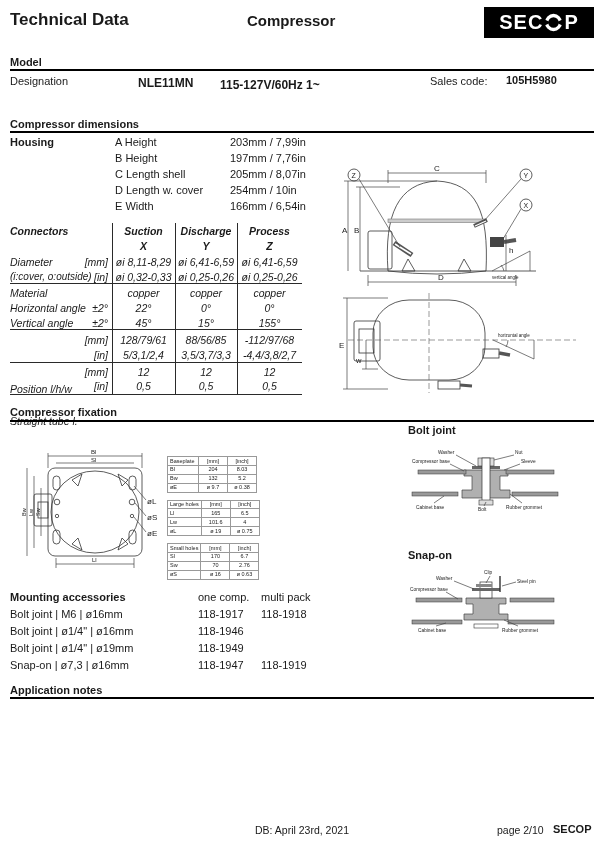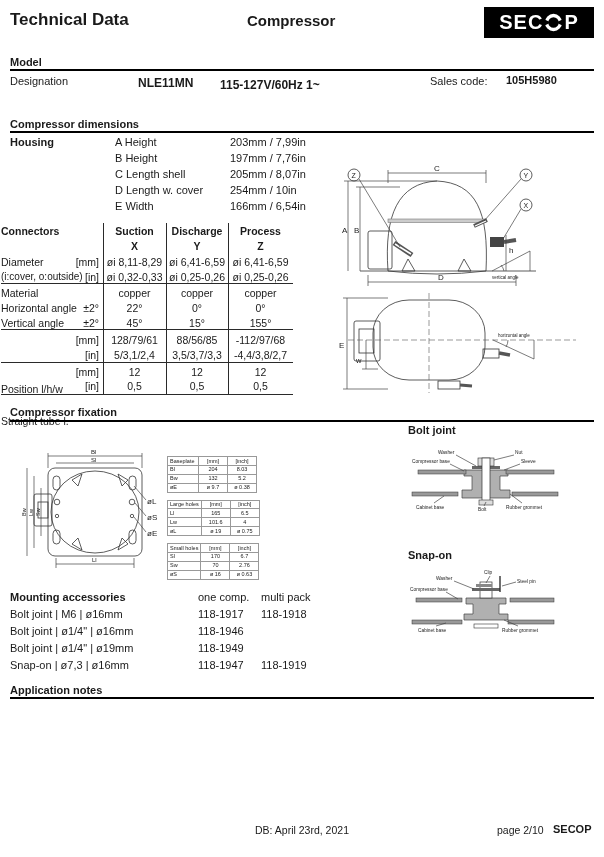--- a/index.html
+++ b/index.html
@@ -11,21 +11,21 @@
   .sec-rule{position:absolute;left:10px;width:584px;height:2px;background:#000;}
   .t11{font-size:11px;} .t10{font-size:10.5px;}
 
   
   .h-title{left:10px;top:10px;font-size:17px;font-weight:bold;}
   .h-sub{left:247px;top:12px;font-size:15px;font-weight:bold;}
   .logo{position:absolute;left:484px;top:7px;width:110px;height:31px;background:#000;color:#fff;
         display:flex;align-items:center;justify-content:center;font-weight:bold;font-size:20px;letter-spacing:1px;}
 
   
-  .ctable{position:absolute;left:1px;top:223px;width:292px;height:172px;font-size:10.5px;}
+  .ctable{position:absolute;left:10px;top:223px;width:292px;height:172px;font-size:10.5px;font-style:italic;}
   .crow{position:absolute;left:0;width:292px;height:14px;display:flex;}
   .c0{position:relative;width:102px;}
   .c0 .lbl{position:absolute;left:0;white-space:nowrap;}
   .c0 .unit{position:absolute;right:4px;white-space:nowrap;}
   .c0 .shift{top:7px;margin-top:42px;}
   .cc{text-align:center;white-space:nowrap;}
   .c1{width:63px;} .c2{width:62px;} .c3{width:65px;}
   .vline{position:absolute;top:0;width:1px;height:172px;background:#2a2a2a;}
   .hline{position:absolute;left:0;width:292px;height:1px;background:#2a2a2a;}
 

